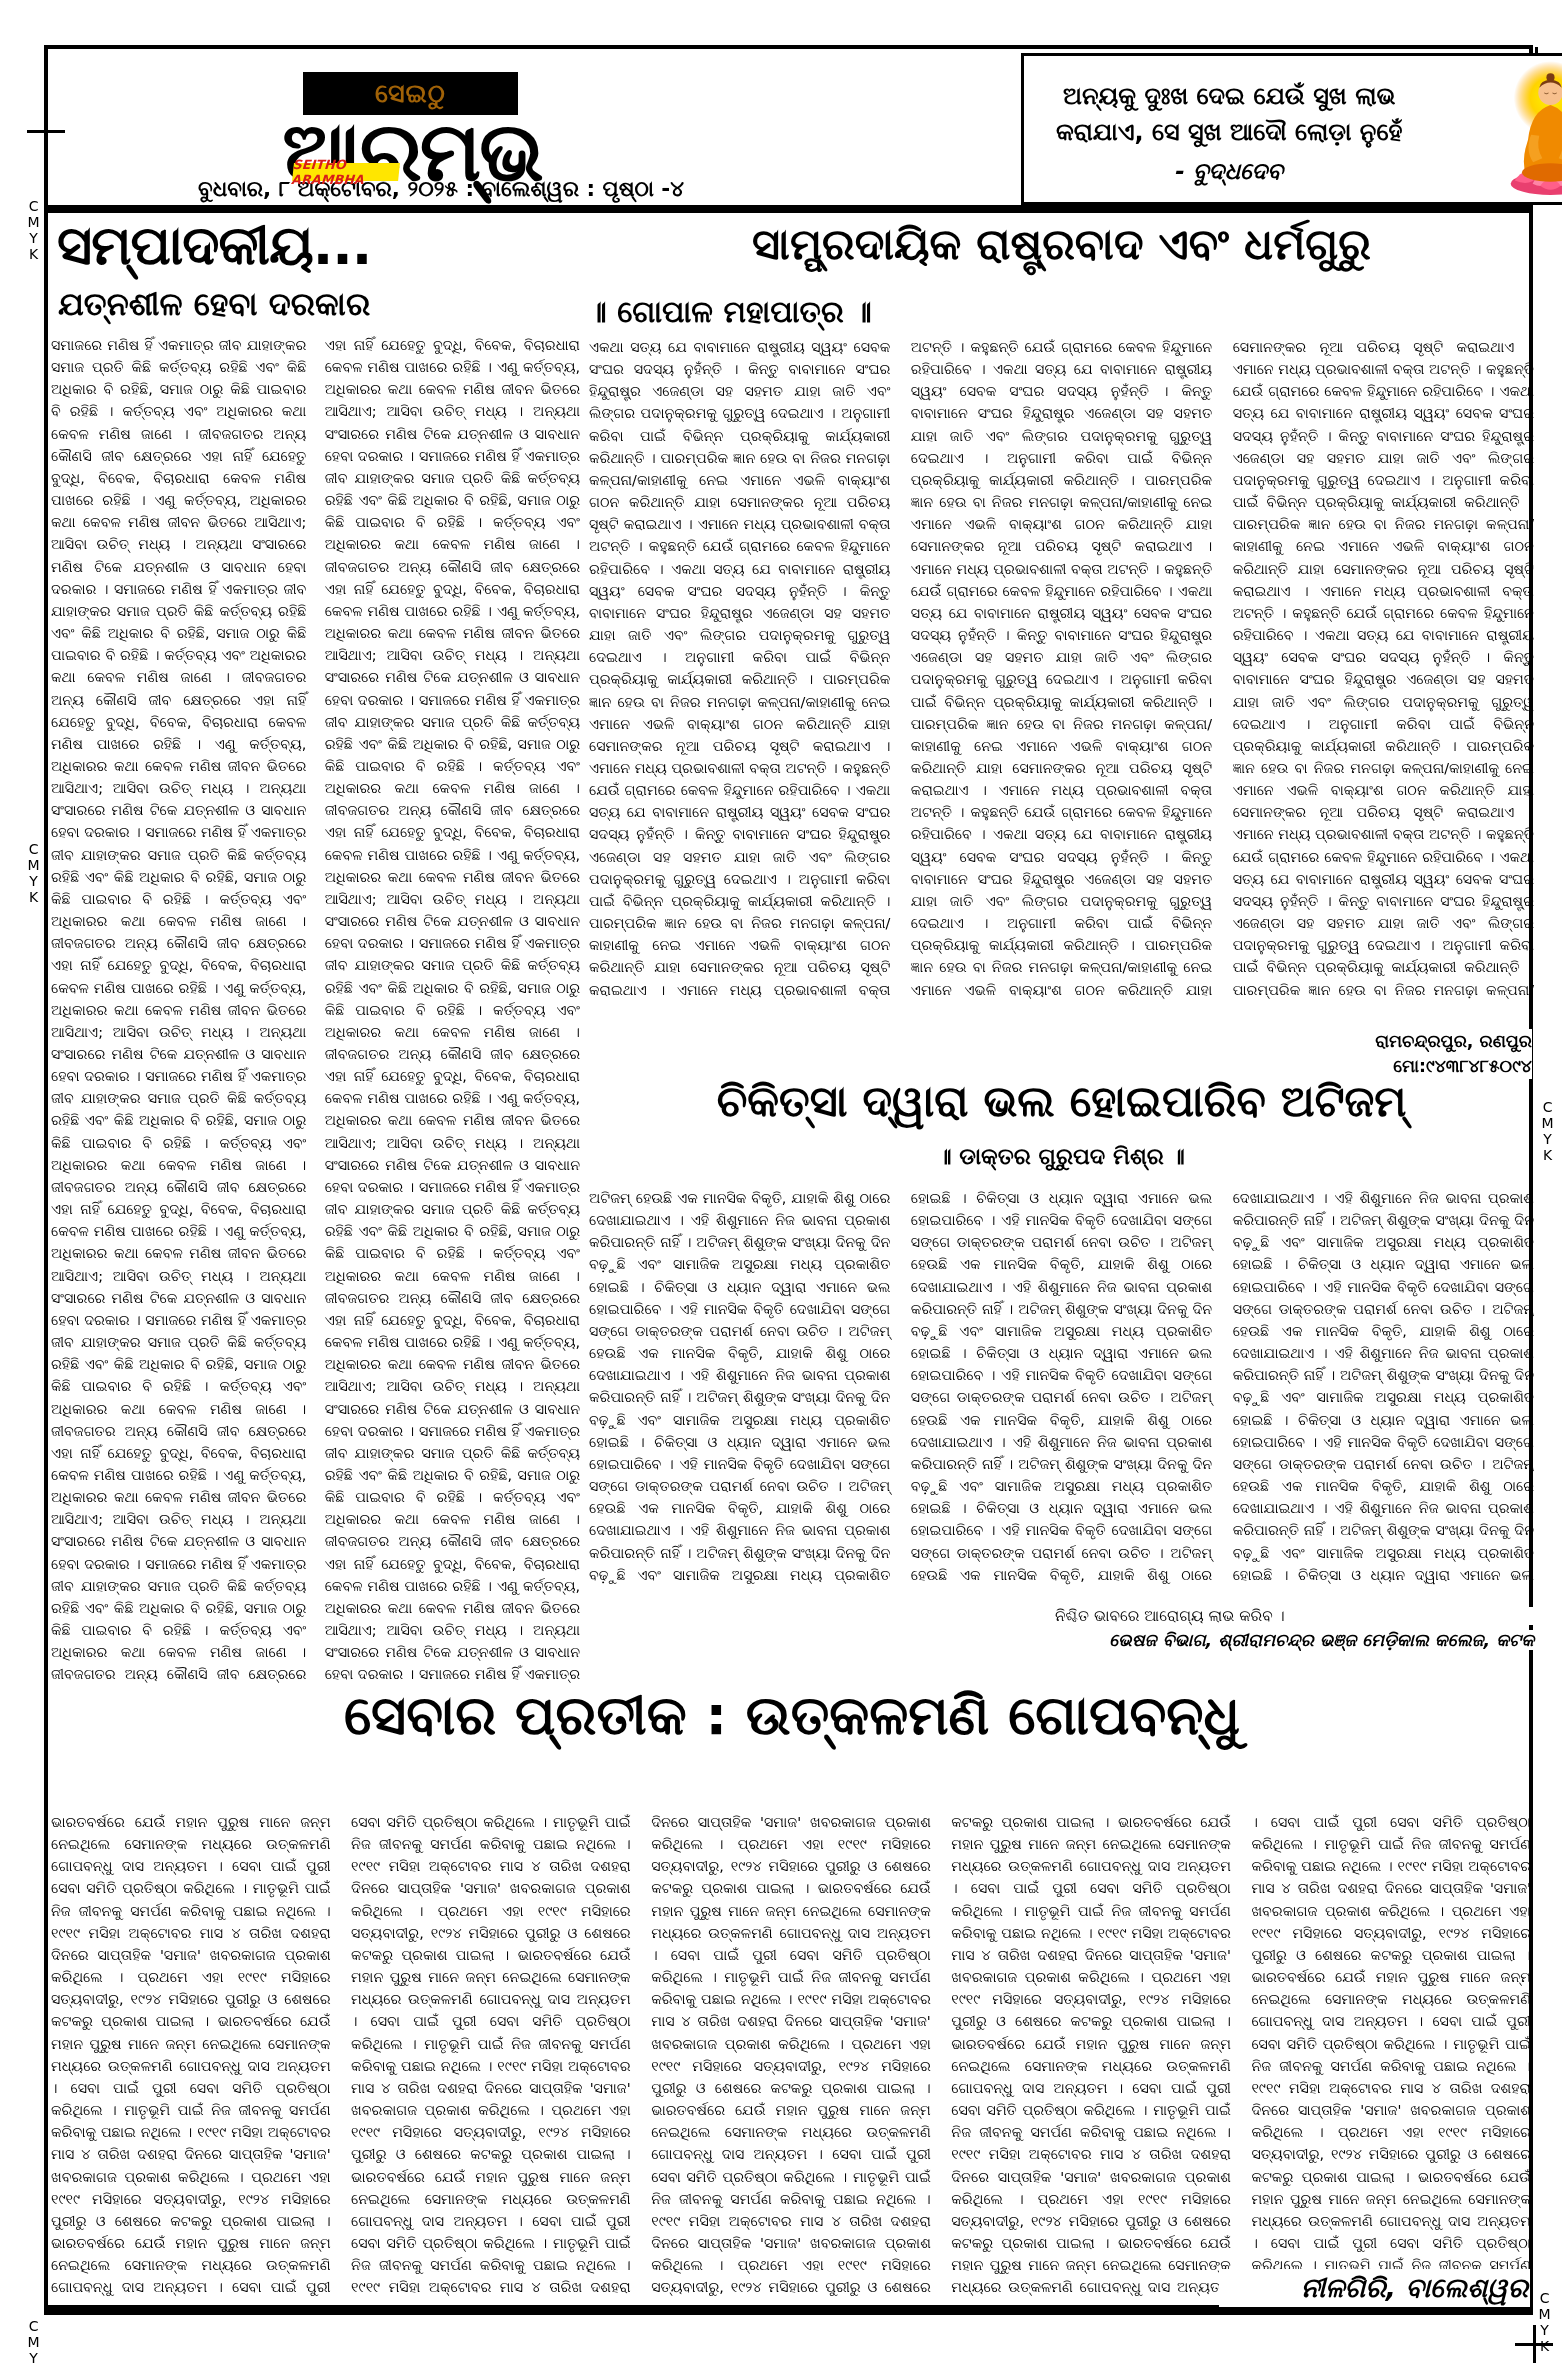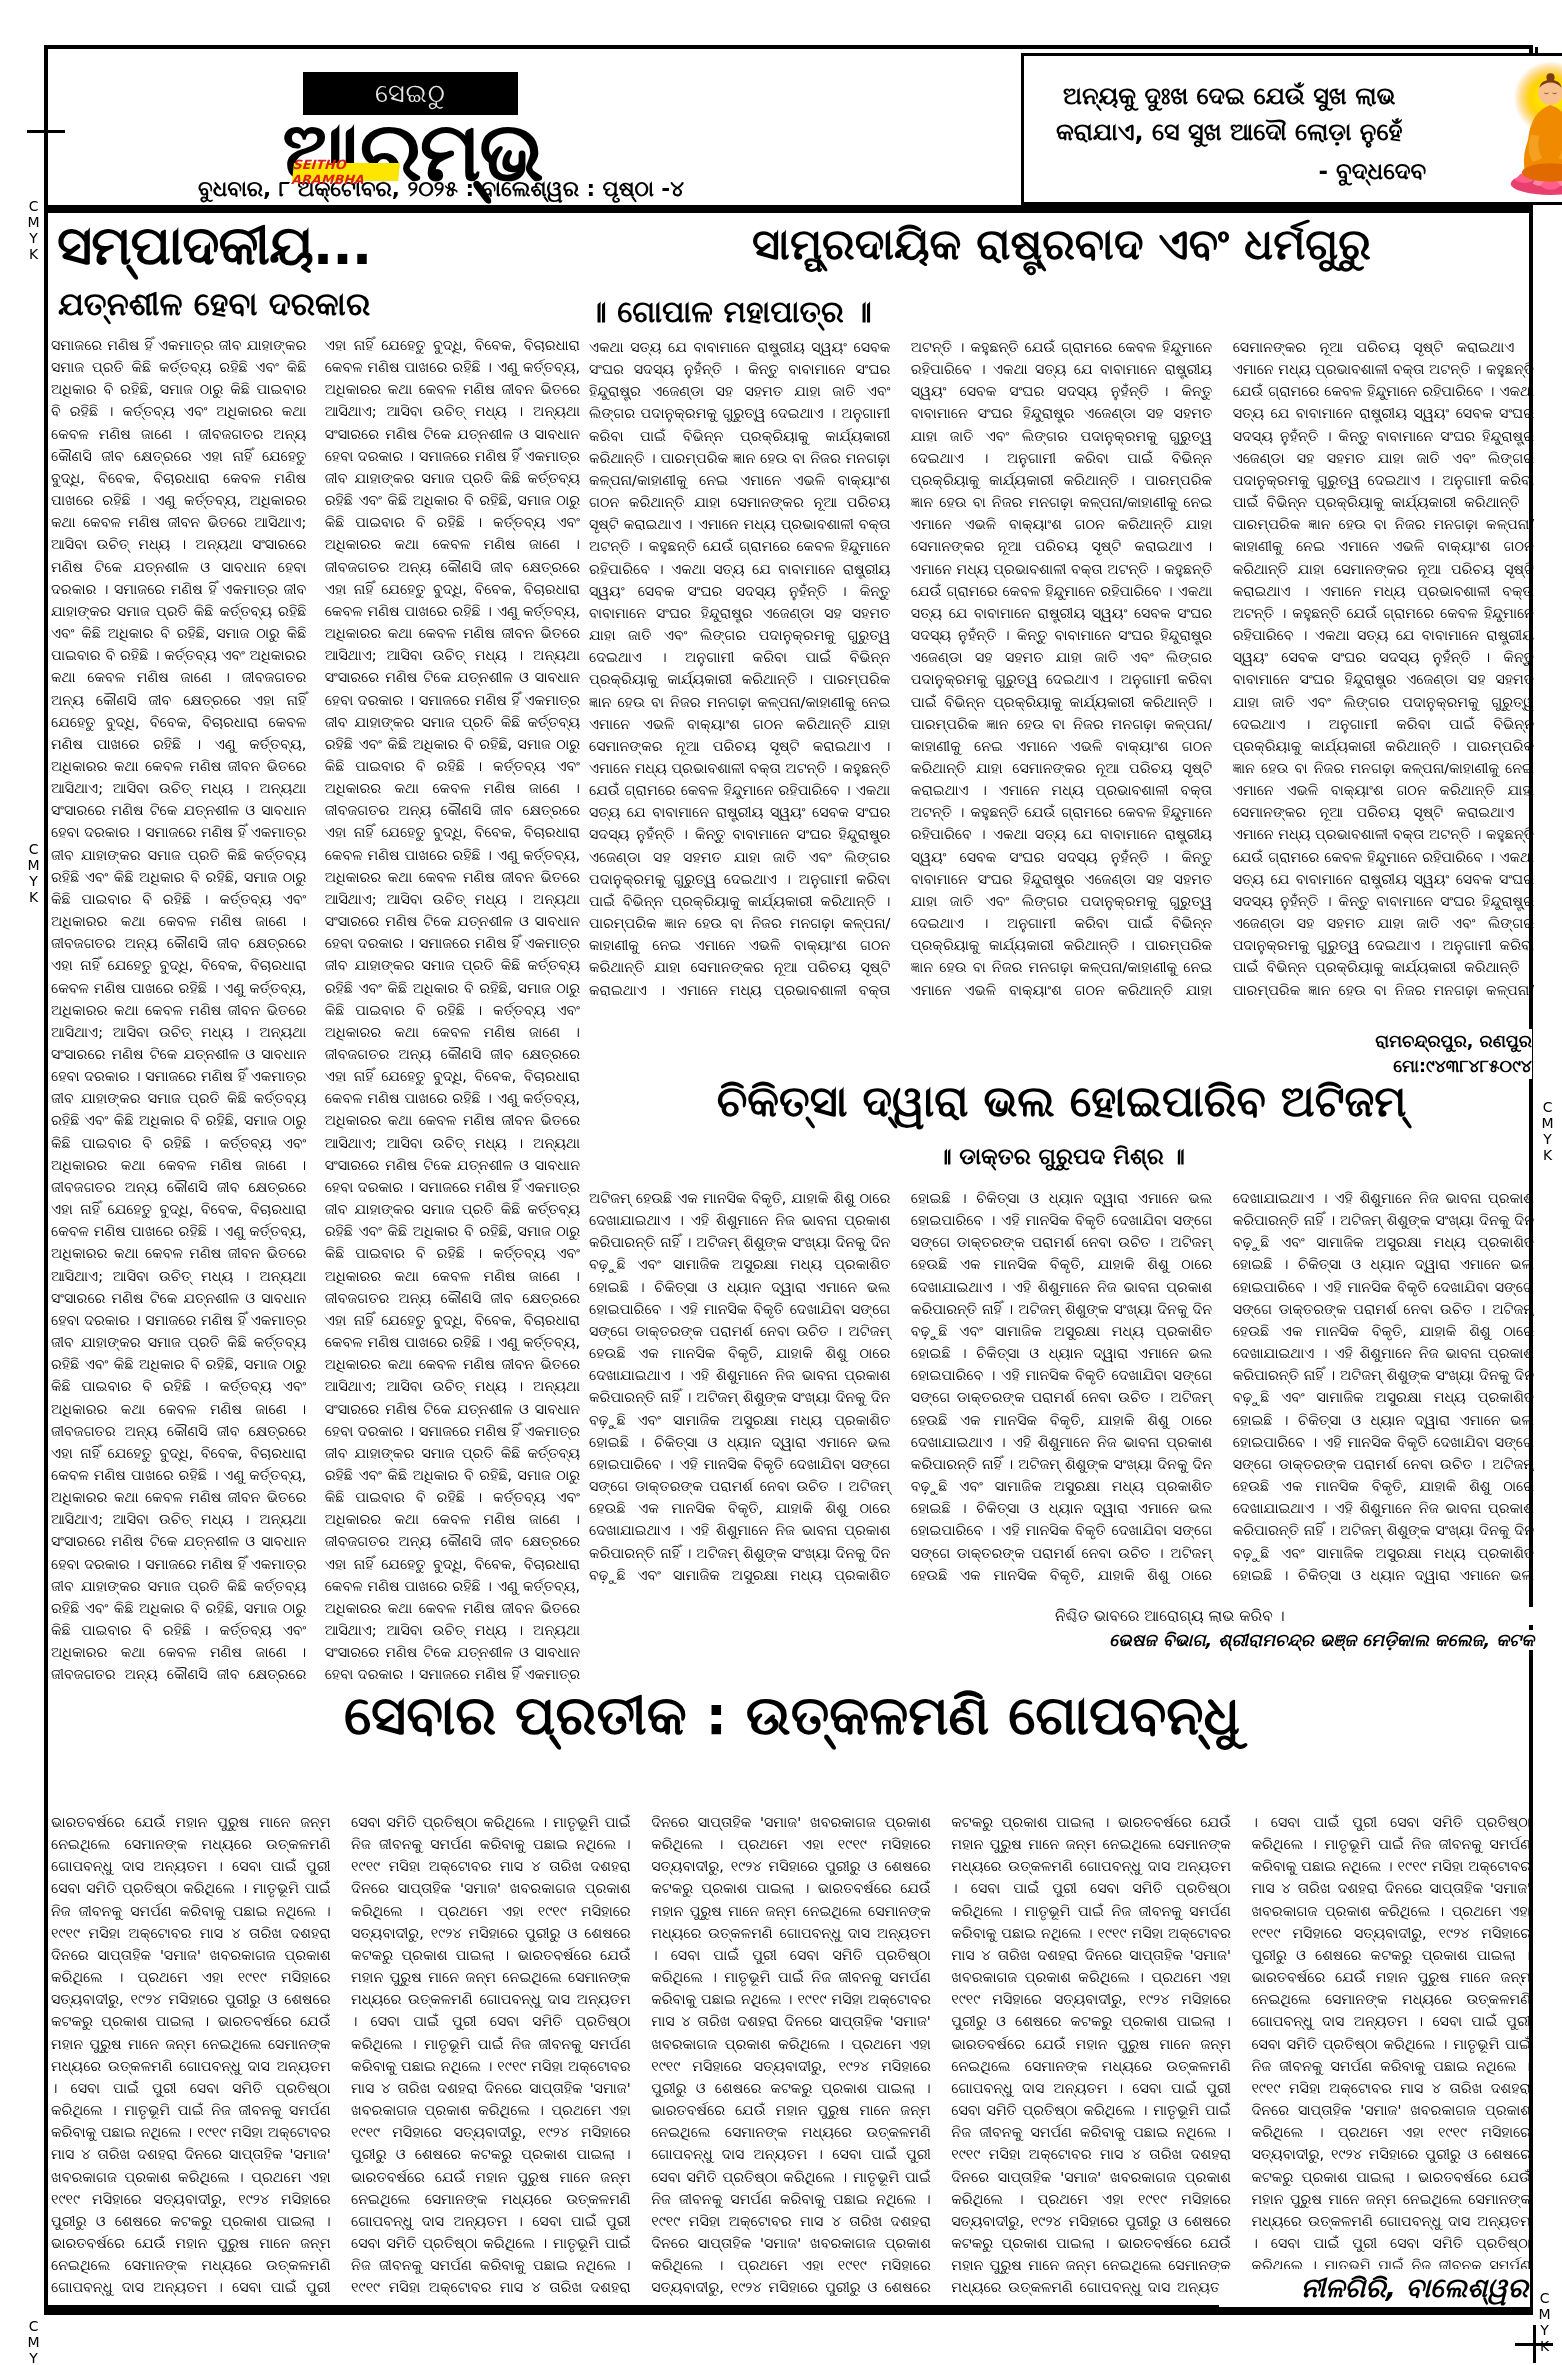--- a/index.html
+++ b/index.html
@@ -22,22 +22,22 @@
     position:absolute;width:13.3px;font-size:14px;line-height:1.15;
     word-break:break-all;text-align:center;font-weight:400;margin-top:44px;
   }
   .cross{position:absolute;width:38px;height:38px;}
   .cross::before{content:"";position:absolute;left:0;top:18px;width:38px;height:2.6px;background:#000;}
   .cross::after{content:"";position:absolute;left:18px;top:0;width:2.6px;height:38px;background:#000;}
 
   
   .kicker-bar{
     position:absolute;left:303px;top:72px;width:215px;height:43px;
-    background:#000;color:#e5e5e5;display:flex;align-items:center;justify-content:center;
-    font-size:25.6px;font-weight:400;letter-spacing:1px;
+    background:#000;color:#a16207;display:flex;align-items:center;justify-content:center;
+    font-size:25.6px;font-weight:700;letter-spacing:1px;
   }
   .logo{
     position:absolute;left:279px;top:109px;width:266px;text-align:center;
     font-size:82px;font-weight:900;line-height:1.05;letter-spacing:-2px;
   }
   .ribbon{
     position:absolute;left:293px;top:163px;width:106px;height:18.4px;
     background:#ffe600;color:#d91e18;font-style:italic;font-weight:700;font-size:12.8px;
     display:flex;align-items:center;justify-content:center;transform:skewX(-6deg);
     z-index:3;
@@ -48,22 +48,22 @@
   }
   .quote-box{
     position:absolute;left:1003px;top:53px;width:601px;height:152px;
     border:3.1px solid #000;box-sizing:border-box;background:#fff;margin-left:18px;
   }
   .quote-text{
     position:absolute;left:8.2px;top:21.5px;width:394px;text-align:center;
     font-size:24px;font-weight:700;line-height:1.5;
   }
   .quote-attr{
-    position:absolute;left:8.2px;top:102px;width:394px;text-align:right;
-    font-size:23px;font-weight:700;
+    position:absolute;left:8.2px;top:102px;width:394px;text-align:center;
+    font-size:23px;font-weight:700;font-style:italic;
   }
   .buddha-wrap{position:absolute;right:7.2px;top:2px;width:123px;height:141px;}
   .masthead-rule{position:absolute;left:44px;top:205px;width:1489px;height:8.2px;background:#000;}
 
   
   .ed-title{position:absolute;left:57px;top:214px;font-size:54px;font-weight:800;letter-spacing:-1px;}
   .ed-sub{position:absolute;left:58px;top:285px;font-size:32px;font-weight:700;}
   .ed-body{
     position:absolute;left:51px;top:334px;width:529px;height:1355px;
     column-count:2;column-gap:18.4px;

